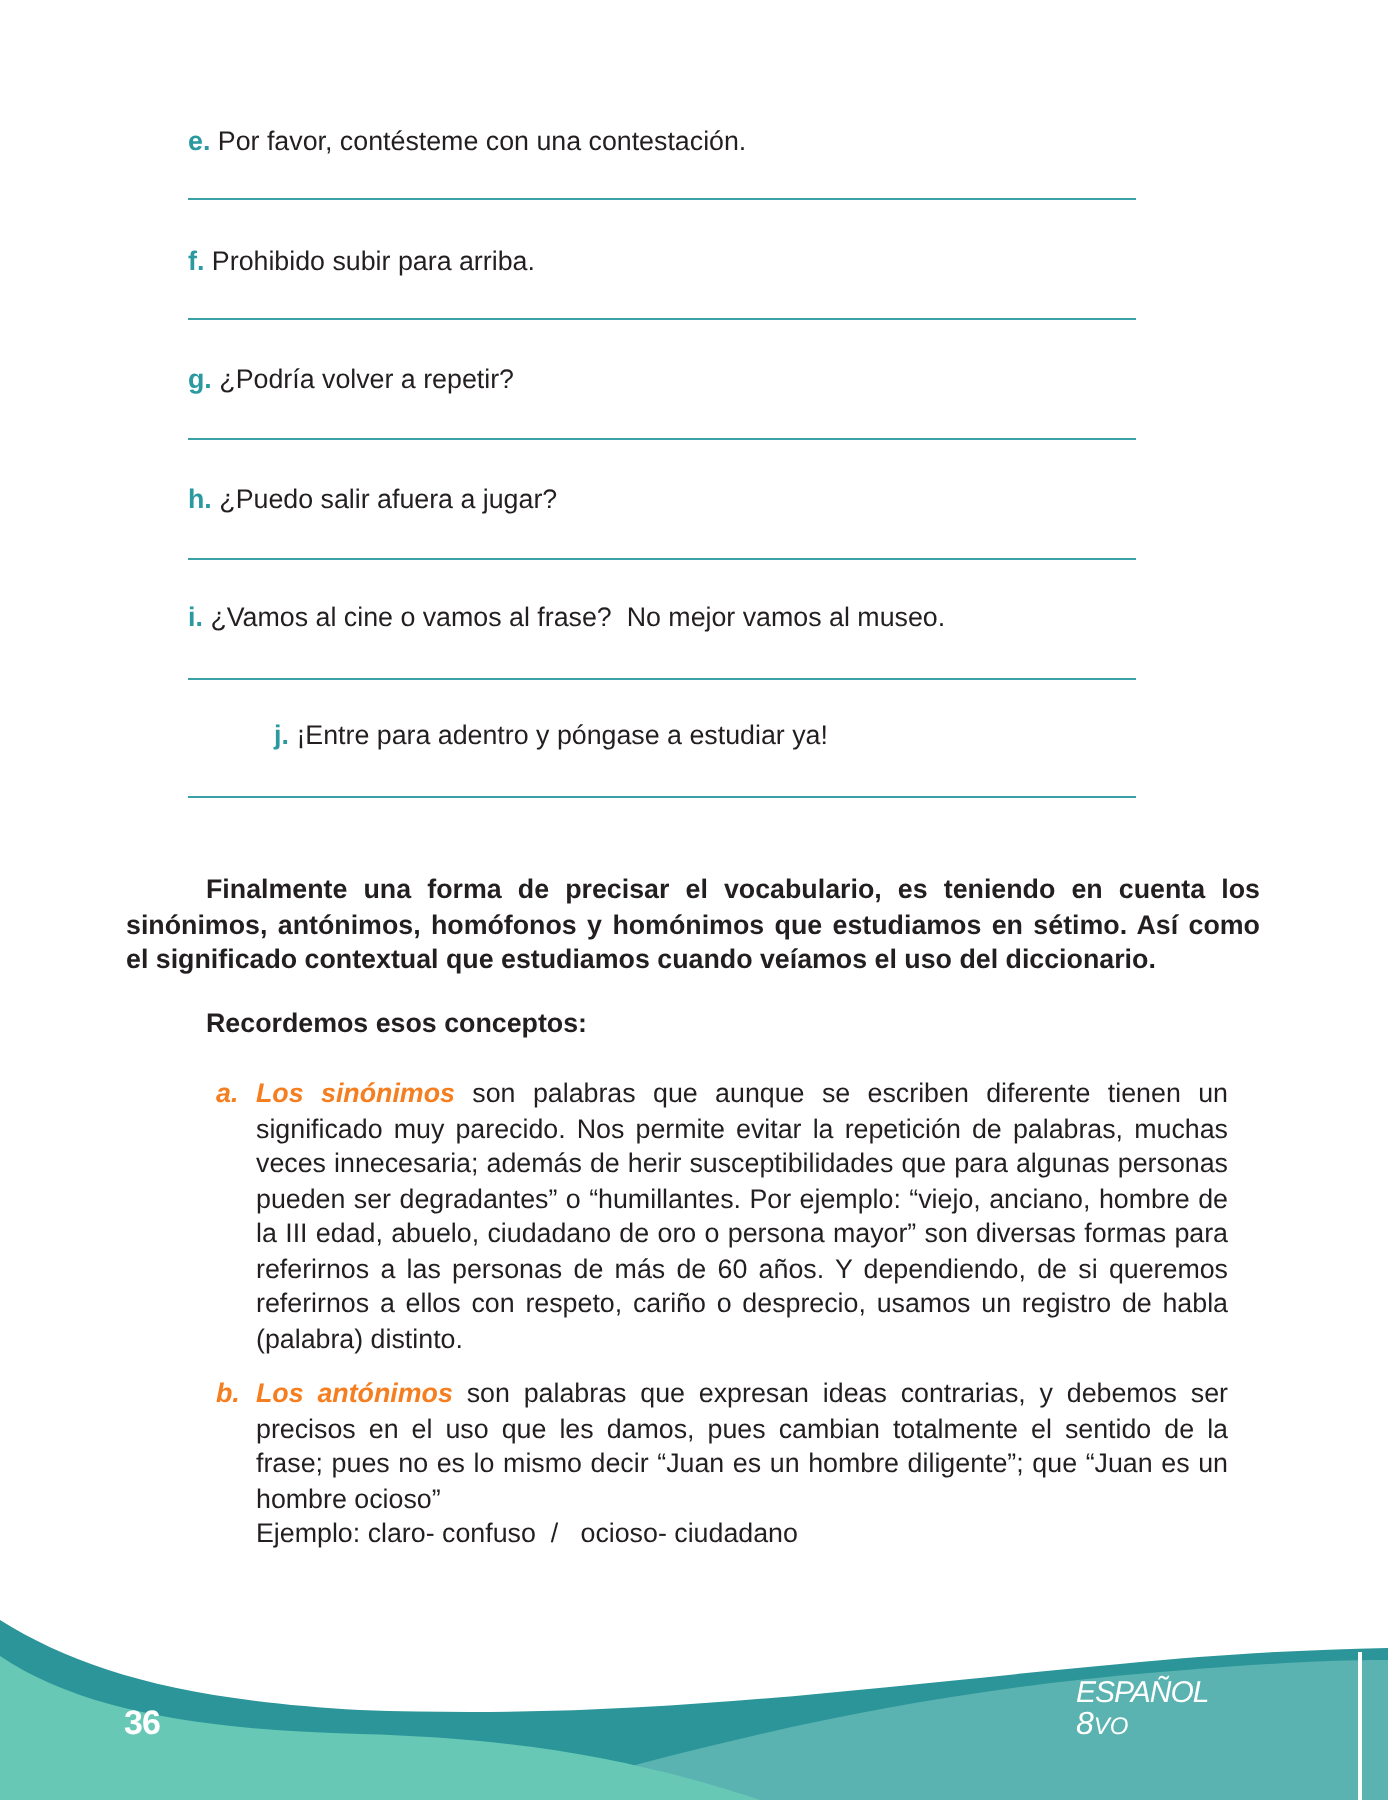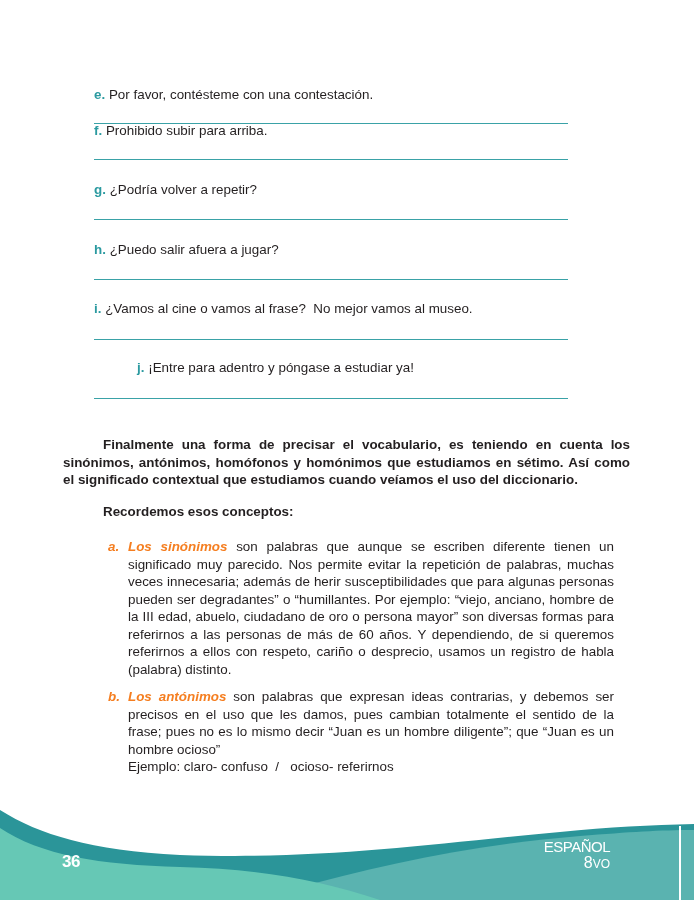--- a/index.html
+++ b/index.html
@@ -15,29 +15,29 @@
   .p-recall { left:103px; top:503px; }
   .concept { position:absolute; left:108px; width:506px; font-size:13.4px; line-height:17.5px; text-align:justify; }
   .concept .lbl { color:#f57e20; font-weight:bold; font-style:italic; position:absolute; left:0; top:0; }
   .concept .body { padding-left:20px; }
   .concept .term { color:#f57e20; font-weight:bold; font-style:italic; }
   .c-a { top:538px; }
   .c-b { top:688px; }
   .example { display:block; text-align:left; white-space:pre; }
   .footer { position:absolute; left:0; top:790px; width:694px; height:110px; }
   .page-num { position:absolute; left:62px; top:852px; color:#ffffff; font-weight:bold; font-size:17px; letter-spacing:-0.5px; }
-  .brand { position:absolute; left:538px; top:839px; width:72px; color:#ffffff; text-align:right; }
+  .brand { position:absolute; left:538px; top:839px; width:72px; color:#ffffff; text-align:left; font-style:italic; }
   .brand .title { font-size:15px; line-height:15px; letter-spacing:-0.5px; }
   .brand .grade { font-size:16px; line-height:18px; }
   .brand .grade small { font-size:12px; }
 </style>
 </head>
 <body>
 
-<div class="exercise" style="top:63px;margin-top:24px;">
+<div class="exercise" style="top:63px;">
   <div class="q"><span class="letter">e.</span> <span>Por favor, contésteme con una contestación.</span></div>
   <div class="line" style="top:36px;"></div>
 </div>
 <div class="exercise" style="top:123px;">
   <div class="q"><span class="letter">f.</span> <span>Prohibido subir para arriba.</span></div>
   <div class="line" style="top:36px;"></div>
 </div>
 <div class="exercise" style="top:182px;">
   <div class="q"><span class="letter">g.</span> <span>¿Podría volver a repetir?</span></div>
   <div class="line" style="top:37px;"></div>
@@ -59,21 +59,21 @@
 
 <div class="para p-recall">Recordemos esos conceptos:</div>
 
 <div class="concept c-a">
   <span class="lbl">a.</span>
   <div class="body"><span class="term">Los sinónimos</span><span> son palabras que aunque se escriben diferente tienen un significado muy parecido.  Nos permite evitar la repetición de palabras, muchas veces innecesaria; además de herir susceptibilidades que para algunas personas pueden ser degradantes” o “humillantes.  Por ejemplo: “viejo, anciano, hombre de la III edad, abuelo, ciudadano de oro o persona mayor” son diversas formas para referirnos a las personas de más de 60 años.  Y dependiendo, de si queremos referirnos a ellos con respeto, cariño o desprecio, usamos un registro de habla (palabra) distinto.</span></div>
 </div>
 
 <div class="concept c-b">
   <span class="lbl">b.</span>
-  <div class="body"><span class="term">Los antónimos</span><span> son palabras que expresan ideas contrarias, y debemos ser precisos en el uso que les damos, pues cambian totalmente el sentido de la frase; pues no es lo mismo decir “Juan es un hombre diligente”; que “Juan es un hombre ocioso”</span><span class="example">Ejemplo: claro- confuso  /   ocioso- referirnos</span></div>
+  <div class="body"><span class="term">Los antónimos</span><span> son palabras que expresan ideas contrarias, y debemos ser precisos en el uso que les damos, pues cambian totalmente el sentido de la frase; pues no es lo mismo decir “Juan es un hombre diligente”; que “Juan es un hombre ocioso”</span><span class="example">Ejemplo: claro- confuso  /   ocioso- ciudadano</span></div>
 </div>
 
 <svg class="footer" viewBox="0 0 694 110" preserveAspectRatio="none">
   <path d="M0,20 C40,45 90,60 180,65 C320,70 420,55 560,42 C610,37 650,35 694,34 L694,110 L0,110 Z" fill="#2b9599"></path>
   <path d="M290,100 C380,75 470,55 580,46 C630,42 660,40 694,40 L694,110 L300,110 Z" fill="#5ab3b0"></path>
   <path d="M0,38 C40,65 100,75 180,77 C260,79 320,90 380,110 L0,110 Z" fill="#66c8b5"></path>
   <rect x="679" y="36" width="2" height="74" fill="#ffffff"></rect>
 </svg>
 
 <div class="page-num">36</div>

